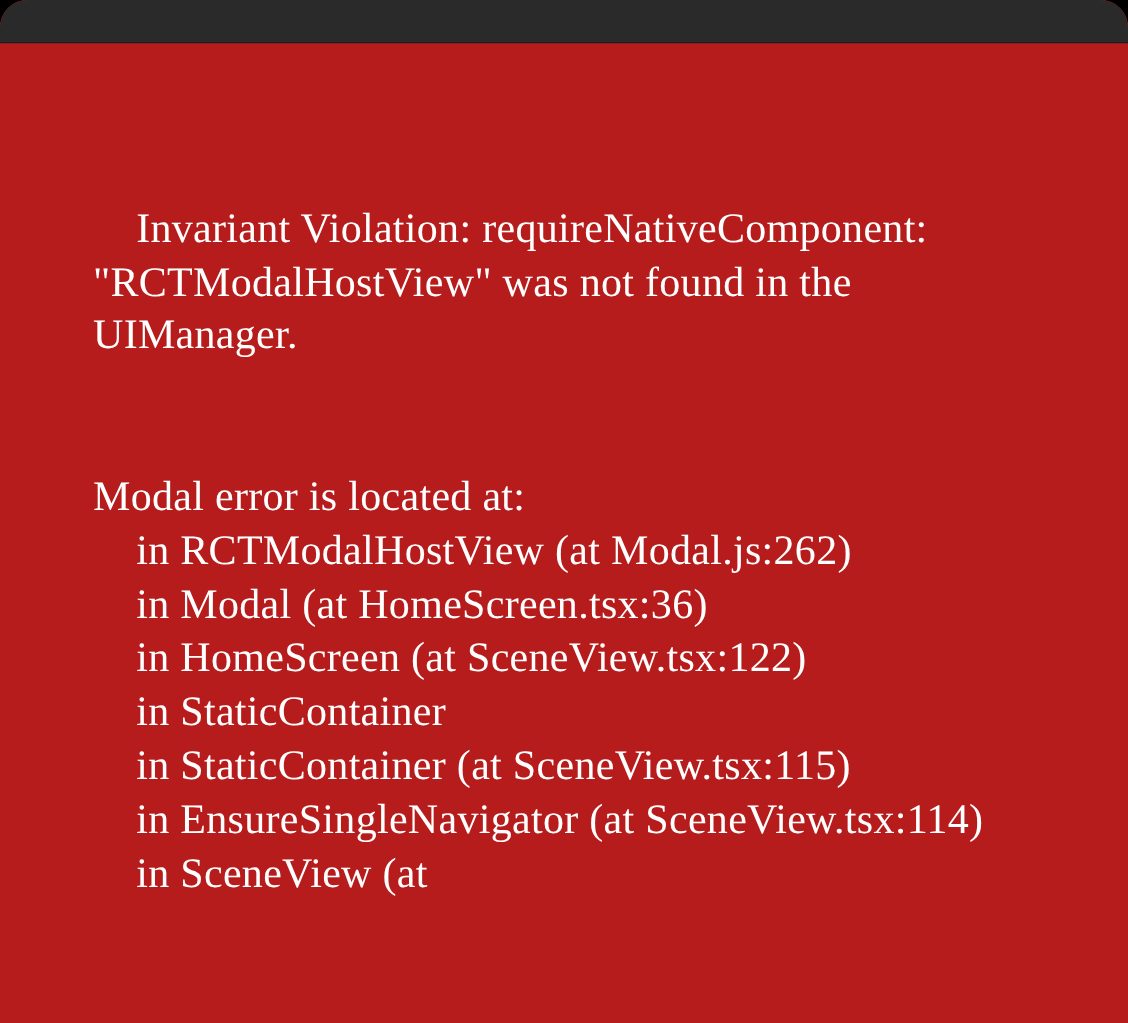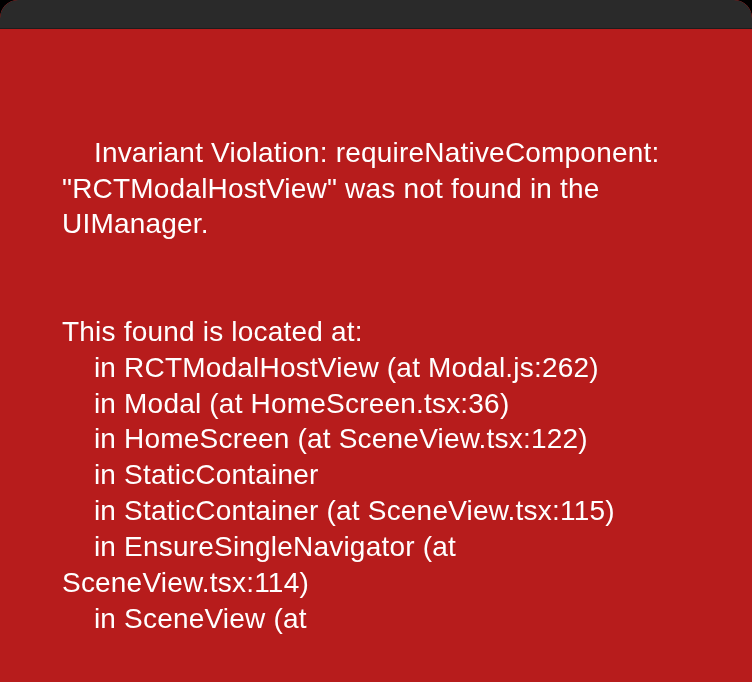--- a/index.html
+++ b/index.html
@@ -12,20 +12,21 @@
     background: #000;
   }
   .window {
     width: 752px;
     height: 682px;
     background: #b71c1c;
     border-radius: 18px 18px 0 0;
     overflow: hidden;
     position: relative;
     box-sizing: border-box;
+    font-family: Liberation Serif, serif;
   }
   .titlebar {
     height: 28px;
     background: #2a2a2a;
     border-radius: 18px 18px 0 0;
     border-bottom: 1px solid rgba(0,0,0,0.3);
   }
   .error-body {
     padding: 70px 62px 0 62px;
     color: #ffffff;
@@ -37,16 +38,16 @@
     letter-spacing: 0.2px;
   }
 </style>
 </head>
 <body>
 
 <div class="window">
   <div class="titlebar"></div>
   <div class="error-body">
     <span>Invariant Violation: requireNativeComponent: "RCTModalHostView" was not found in the UIManager.</span>
-<br><br><span>This found is located at:</span>
+<br><br><span>Modal error is located at:</span>
 <div id="stack"><div style="padding-left: 0px; text-indent: 0px;">    in RCTModalHostView (at Modal.js:262)</div><div style="padding-left: 0px; text-indent: 0px;">    in Modal (at HomeScreen.tsx:36)</div><div style="padding-left: 0px; text-indent: 0px;">    in HomeScreen (at SceneView.tsx:122)</div><div style="padding-left: 0px; text-indent: 0px;">    in StaticContainer</div><div style="padding-left: 0px; text-indent: 0px;">    in StaticContainer (at SceneView.tsx:115)</div><div style="padding-left: 0px; text-indent: 0px;">    in EnsureSingleNavigator (at SceneView.tsx:114)</div><div style="padding-left: 0px; text-indent: 0px;">    in SceneView (at</div></div>
   </div>
 </div>
 
 </body></html>

